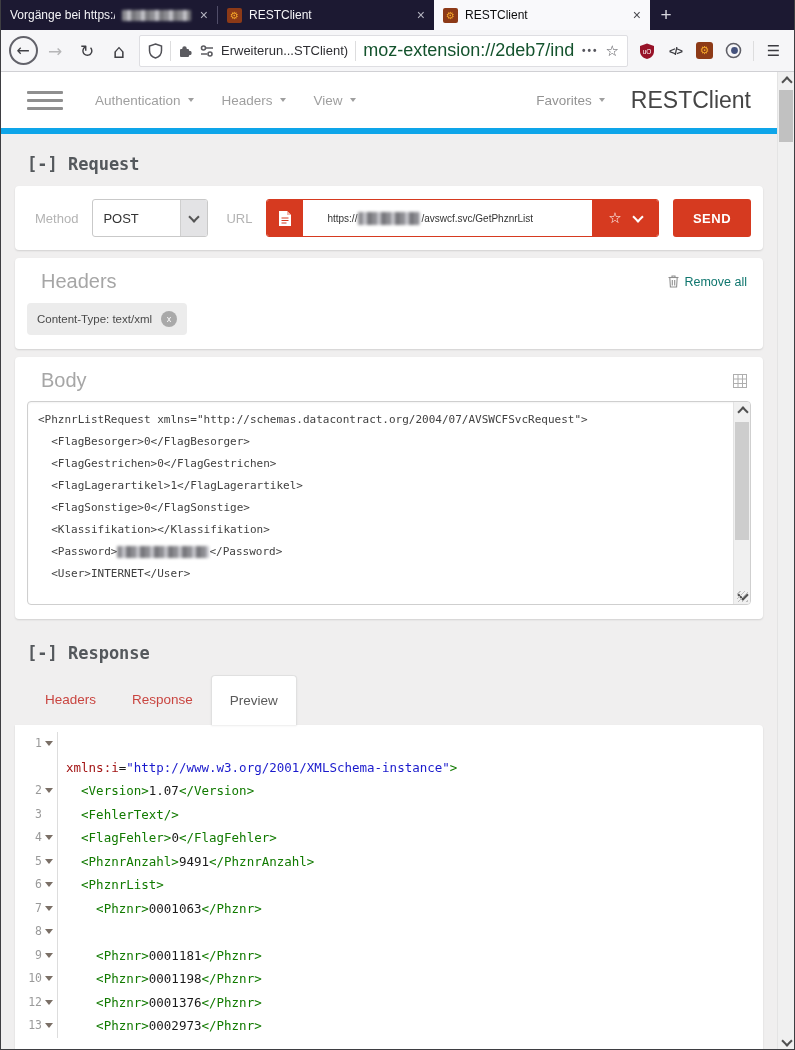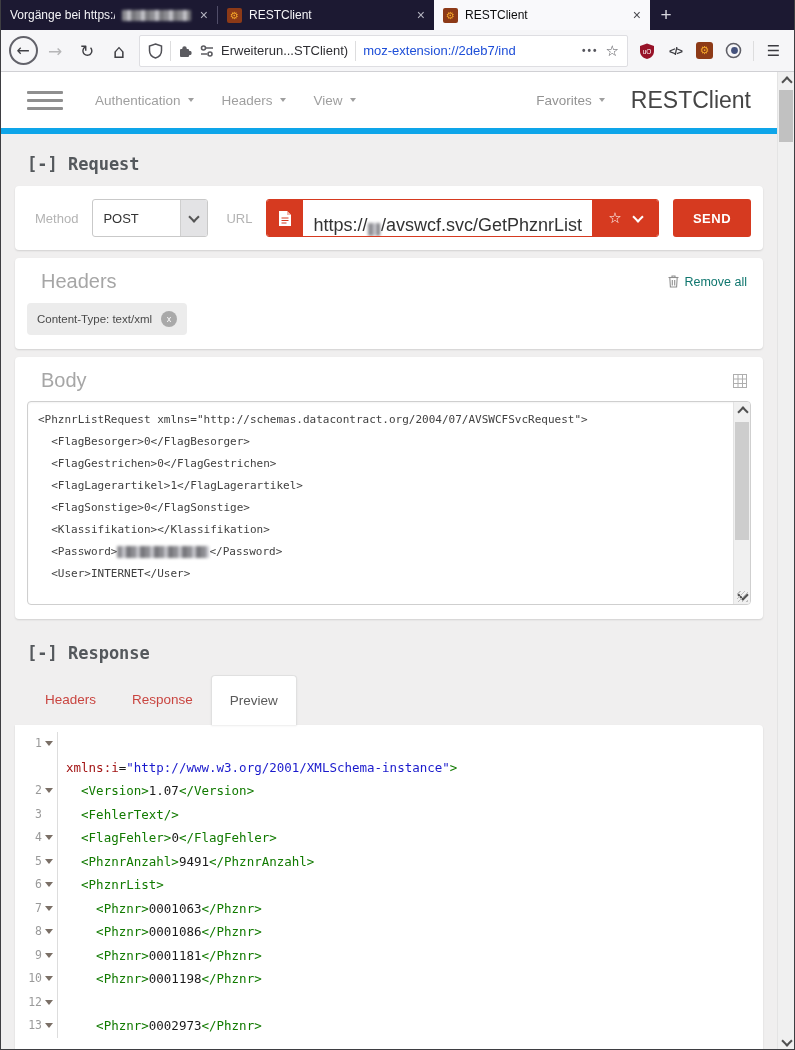--- a/index.html
+++ b/index.html
@@ -27,21 +27,21 @@
   .tab .redacted{height:11px;width:72px;margin-right:2px;}
 
   
   .navbar{height:42px;background:#f6f6f8;border-bottom:1px solid #d0d0d4;display:flex;align-items:center;padding:0 6px;box-sizing:border-box;}
   .navbtn{width:32px;height:32px;display:flex;align-items:center;justify-content:center;color:#3f3f44;font-size:17px;flex:none;}
   .navbtn.back span{width:29px;height:29px;border:2px solid #62626a;border-radius:50%;display:flex;align-items:center;justify-content:center;font-size:16px;box-sizing:border-box;background:#f6f6f8;}
   .navbtn.fwd{color:#b6b6b8;}
   .urlbar{flex:1;height:30px;background:#fff;border:1px solid #dedee2;border-radius:2px;display:flex;align-items:center;padding:0 8px;margin:0 4px;gap:7px;overflow:hidden;}
   .extlabel{font-size:13px;color:#2f2f33;white-space:nowrap;}
   .vsep{width:1px;height:20px;background:#ddddde;flex:none;}
-  .address{font-size:13px;color:#1d4ed8;white-space:nowrap;overflow:hidden;flex:1;}
+  .address{font-size:18px;color:#14532d;white-space:nowrap;overflow:hidden;flex:1;}
   .dots{font-size:10px;font-weight:bold;letter-spacing:2px;color:#55555c;flex:none;}
   .star{font-size:15px;color:#4f4f55;flex:none;}
   .toolicon{width:29px;height:30px;display:flex;align-items:center;justify-content:center;flex:none;color:#3b3b40;}
   .devtools{font-size:11px;font-weight:bold;letter-spacing:-1px;}
   .gearsq{width:17px;height:17px;border-radius:3px;background:#8d3a17;color:#f4a62a;font-size:11px;line-height:17px;text-align:center;font-family:"DejaVu Sans",sans-serif;}
   .menuburger{font-size:15px;}
 
   
   .viewport{position:relative;height:978px;background:#f0efef;overflow:hidden;}
   .vscrollbar{position:absolute;top:0;right:0;bottom:0;width:17px;background:#f0f0f0;border-left:1px solid #e4e4e4;box-sizing:border-box;z-index:60;}
@@ -71,21 +71,21 @@
 
   .requestpanel{display:flex;align-items:center;padding:13px 12px;gap:10px;}
   .lbl{color:#b3b3b3;font-size:13px;margin:0 4px 0 8px;flex:none;}
   .select{width:114px;height:36px;border:1px solid #c9c9c9;border-radius:3px;background:#fff;display:flex;align-items:center;justify-content:space-between;font-size:13px;color:#333;flex:none;overflow:hidden;}
   .select .val{padding-left:10px;}
   .selbtn{width:26px;height:100%;background:#e3e3e5;border-left:1px solid #cfcfcf;display:flex;align-items:center;justify-content:center;}
   .chev{width:6px;height:6px;border-right:2px solid #555;border-bottom:2px solid #555;transform:rotate(45deg);display:inline-block;margin-top:-3px;}
   .chev.white{border-color:#fff;}
   .urlgroup{flex:1;height:38px;display:flex;border-radius:3px;overflow:hidden;border:1px solid var(--red);box-sizing:border-box;}
   .urlicon{width:36px;background:var(--red);display:flex;align-items:center;justify-content:center;flex:none;}
-  .urlinput{flex:1;background:#fff;display:flex;align-items:flex-end;padding:0 10px;font-size:18px;color:#333;white-space:nowrap;overflow:hidden;}
+  .urlinput{flex:1;background:#fff;display:flex;align-items:center;padding:0 24px;font-size:10px;color:#333;white-space:nowrap;overflow:hidden;}
   .urlinput .redacted{width:62px;margin:0 1px;}
   .favbtn{width:66px;background:var(--red);color:#fff;display:flex;align-items:center;justify-content:center;gap:12px;flex:none;}
   .favbtn .star2{font-size:15px;color:#fff;}
   .sendbtn{width:78px;height:38px;background:var(--red);border:none;border-radius:3px;color:#fff;font-weight:bold;font-size:13px;letter-spacing:.5px;margin-left:4px;flex:none;font-family:"Liberation Sans",sans-serif;}
 
   .panelpad{padding:12px 12px 14px;}
   .panelhead{display:flex;justify-content:space-between;align-items:center;}
   .paneltitle{font-size:20px;color:#a6a6a6;margin-left:14px;}
   .removeall{font-size:12.5px;color:#0f766e;display:flex;align-items:center;gap:5px;margin-right:4px;}
   .chiprow{margin-top:10px;}
@@ -411,21 +411,20 @@
               </div>
               <div class="cline"><span class="c-p">    </span><span class="c-t">&lt;Phznr&gt;</span><span class="c-p">0001063</span><span class="c-t">&lt;/Phznr&gt;</span></div>
             </div>
             <div class="cmrow">
               <div class="gut">
                 <span class="lnum">8</span>
                 <span class="foldwrap">
                   <i class="fold"></i>
                 </span>
               </div>
-              <div class="cline"><span class="c-p">    </span><span class="c-t">&lt;Phznr&gt;</span><span class="c-p">0001086</span><span class="c-t">&lt;/Phznr&gt;</span></div>
             </div>
             <div class="cmrow">
               <div class="gut">
                 <span class="lnum">9</span>
                 <span class="foldwrap">
                   <i class="fold"></i>
                 </span>
               </div>
               <div class="cline"><span class="c-p">    </span><span class="c-t">&lt;Phznr&gt;</span><span class="c-p">0001181</span><span class="c-t">&lt;/Phznr&gt;</span></div>
             </div>
@@ -438,20 +437,21 @@
               </div>
               <div class="cline"><span class="c-p">    </span><span class="c-t">&lt;Phznr&gt;</span><span class="c-p">0001198</span><span class="c-t">&lt;/Phznr&gt;</span></div>
             </div>
             <div class="cmrow">
               <div class="gut">
                 <span class="lnum">12</span>
                 <span class="foldwrap">
                   <i class="fold"></i>
                 </span>
               </div>
+              <div class="cline"><span class="c-p">    </span><span class="c-t">&lt;Phznr&gt;</span><span class="c-p">0001376</span><span class="c-t">&lt;/Phznr&gt;</span></div>
             </div>
             <div class="cmrow">
               <div class="gut">
                 <span class="lnum">13</span>
                 <span class="foldwrap">
                   <i class="fold"></i>
                 </span>
               </div>
               <div class="cline"><span class="c-p">    </span><span class="c-t">&lt;Phznr&gt;</span><span class="c-p">0002973</span><span class="c-t">&lt;/Phznr&gt;</span></div>
             </div>

